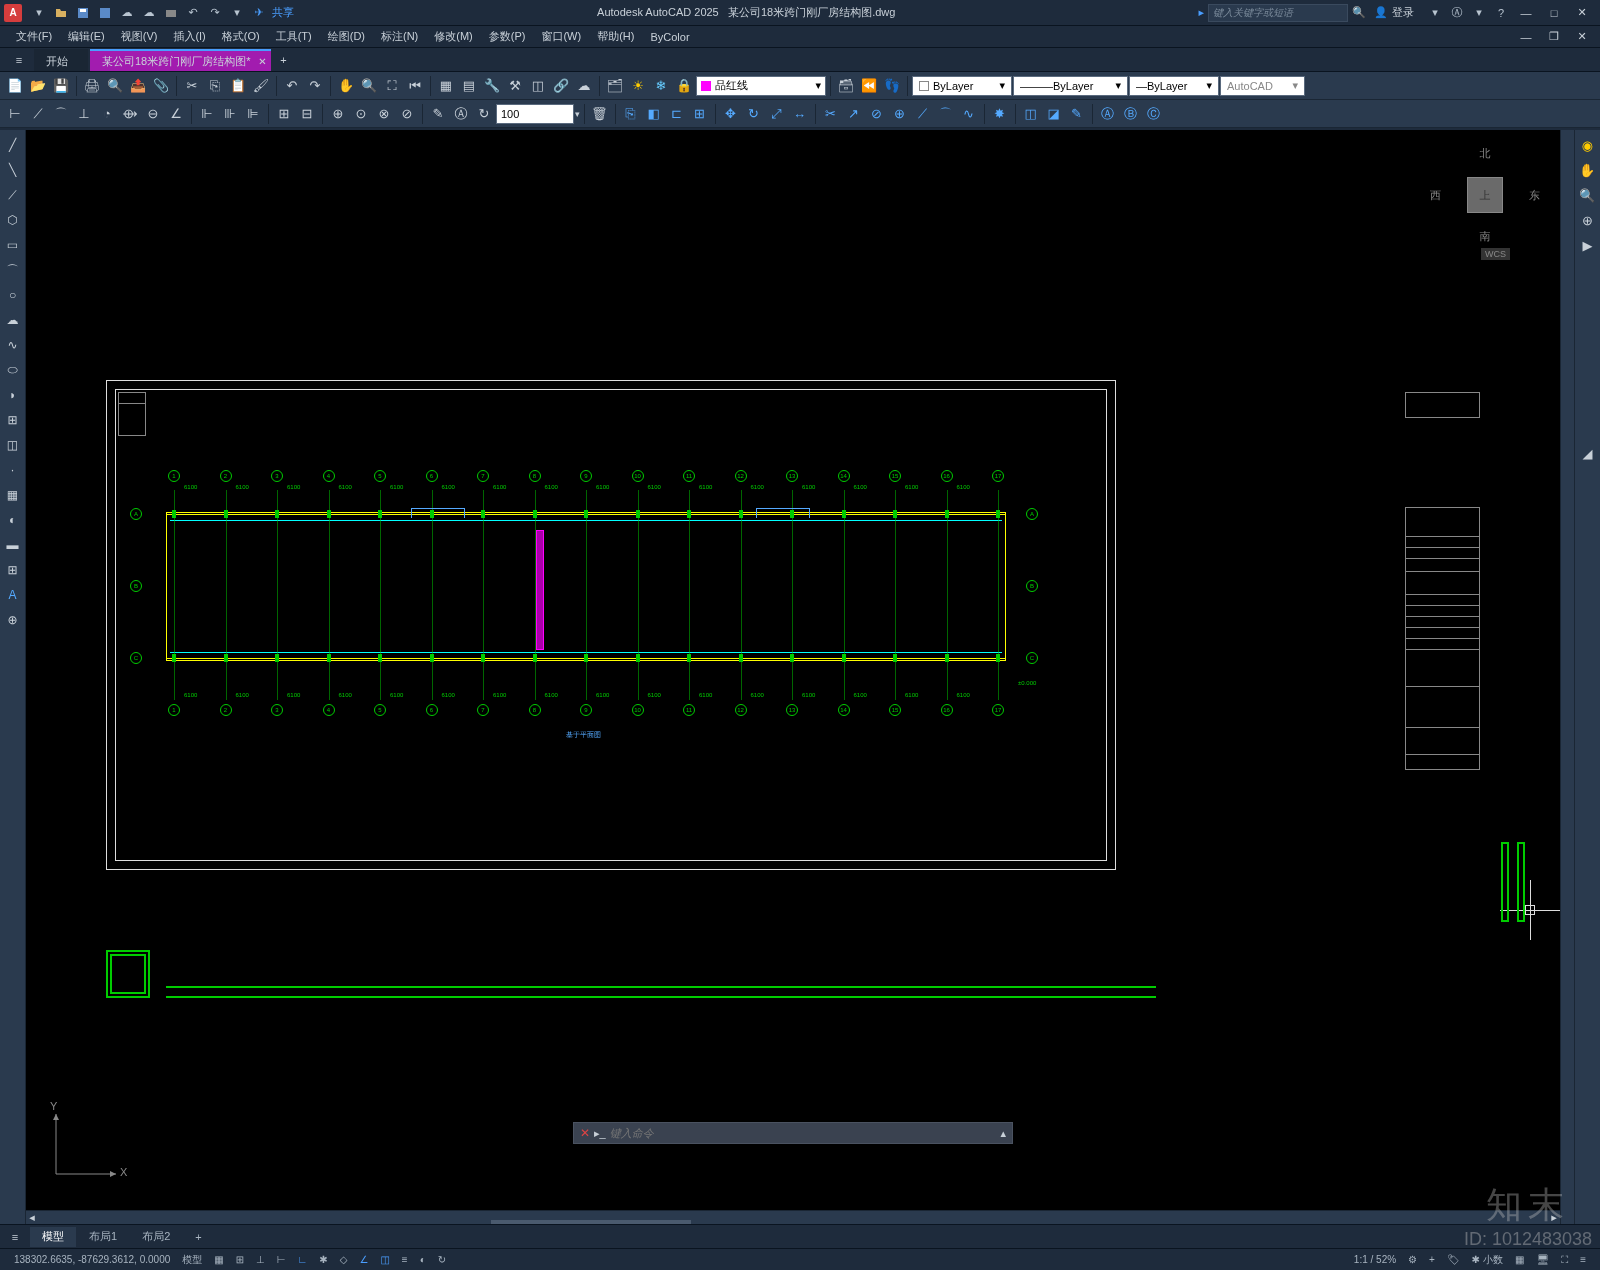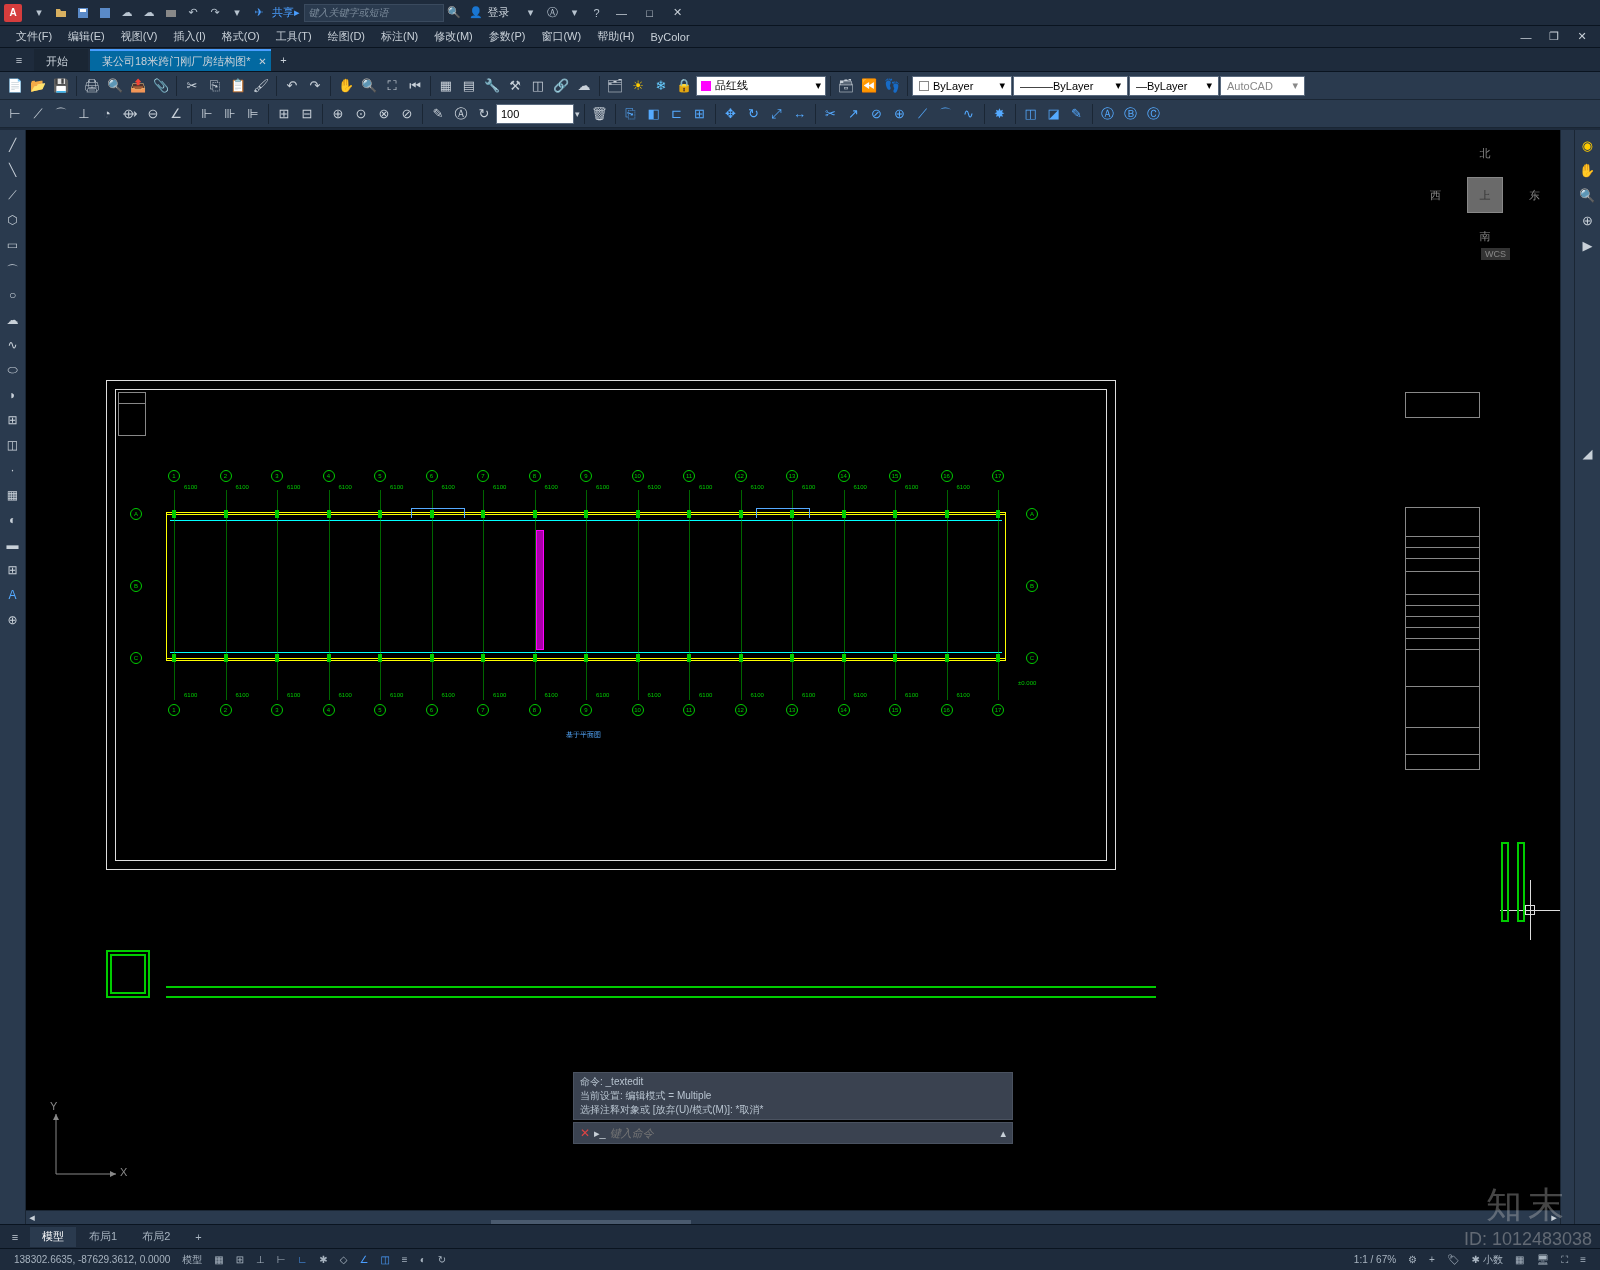--- a/index.html
+++ b/index.html
@@ -9,21 +9,21 @@
 .qat-btn{width:20px;height:20px;display:flex;align-items:center;justify-content:center;color:#b8c4d0;margin:0 1px;cursor:pointer}
 .title-text{flex:1;text-align:center;color:#c8d0d8;font-size:11px}
 .search-box{width:140px;height:18px;background:#2a3a4e;border:1px solid #3a4a5e;padding:0 4px;color:#7a8a9a;font-size:10px;font-style:italic;line-height:16px}
 .win-btn{width:28px;height:22px;display:flex;align-items:center;justify-content:center;cursor:pointer;color:#c8d0d8}
 .menubar{height:22px;background:#1e2b3c;display:flex;align-items:center;padding:0 8px;border-bottom:1px solid #0a1420}
 .menu-item{padding:3px 8px;cursor:pointer;color:#c8d0d8;font-size:11px}
 .min-btn{position:absolute;right:4px;display:flex}
 .doc-tabs{height:24px;background:#1e2b3c;display:flex;align-items:flex-end;padding-left:8px;border-bottom:1px solid #0a1420}
 .hamburger{width:22px;height:22px;display:flex;align-items:center;justify-content:center;cursor:pointer;margin-right:4px}
 .doc-tab{height:22px;padding:0 20px 0 12px;background:#1a2634;border-top:2px solid transparent;display:flex;align-items:center;cursor:pointer;position:relative;font-size:11px;margin-right:2px}
-.doc-tab.active{background:#0369a1;border-top-color:#4a9eff}
+.doc-tab.active{background:#a21caf;border-top-color:#4a9eff}
 .doc-tab .close{position:absolute;right:4px;font-size:10px}
 .doc-tab-plus{width:22px;height:22px;display:flex;align-items:center;justify-content:center;cursor:pointer}
 .toolbar-row{height:28px;background:#2a3a4e;display:flex;align-items:center;padding:0 4px;border-bottom:1px solid #1a2634;gap:1px}
 .tbtn{width:22px;height:22px;display:flex;align-items:center;justify-content:center;cursor:pointer;color:#c8d0d8;font-size:13px}
 .tsep{width:1px;height:20px;background:#1a2634;margin:0 3px}
 .tinput{height:20px;background:#fff;border:1px solid #5a6a7e;color:#000;padding:0 4px;font-size:11px}
 .layer-sel{width:130px;height:20px;background:#fff;border:1px solid #5a6a7e;display:flex;align-items:center;padding:0 4px;font-size:11px;color:#000}
 .layer-swatch{width:10px;height:10px;background:#ff00ff;margin-right:4px}
 .prop-sel{height:20px;background:#fff;border:1px solid #5a6a7e;display:flex;align-items:center;padding:0 6px;font-size:11px;color:#000;justify-content:center}
 .workspace{position:absolute;top:130px;left:0;right:0;bottom:46px;display:flex}
@@ -96,20 +96,23 @@
   <div class="qat-btn">
       <svg width="14" height="14">
         <rect x="2" y="4" width="10" height="7" fill="#888"></rect>
       </svg>
     </div>
   <div class="qat-btn">↶</div>
   <div class="qat-btn">↷</div>
   <div class="qat-btn">▾</div>
   <div class="qat-btn" style="color:#4a9eff">✈</div>
   <span style="color:#4a9eff;font-size:11px;margin-left:2px">共享</span>
+  <div class="title-text">
+    <span>Autodesk AutoCAD 2025</span>&nbsp;&nbsp;&nbsp;<span>某公司18米跨门刚厂房结构图.dwg</span>
+  </div>
   <span style="color:#4a9eff;margin-right:4px">▸</span>
   <div class="search-box">键入关键字或短语</div>
   <div class="qat-btn">🔍</div>
   <div class="qat-btn">👤</div>
   <span style="margin-right:10px">登录</span>
   <div class="qat-btn">▾</div>
   <div class="qat-btn">Ⓐ</div>
   <div class="qat-btn">▾</div>
   <div class="qat-btn">?</div>
   <div class="win-btn">—</div>
@@ -494,25 +497,20 @@
           <line x1="10" y1="70" x2="70" y2="70" stroke="#888" stroke-width="1"></line>
           <line x1="10" y1="70" x2="10" y2="10" stroke="#888" stroke-width="1"></line>
           <polygon points="70,70 64,67 64,73" fill="#888"></polygon>
           <polygon points="10,10 7,16 13,16" fill="#888"></polygon>
         </svg>
       <div class="ax" style="left:74px;top:62px">X</div>
       <div class="ax" style="left:4px;top:-4px">Y</div>
     </div>
 
     <div class="cmd-area">
-      <div class="cmd-history">
-        <div>命令:  _textedit</div>
-        <div>当前设置: 编辑模式 = Multiple</div>
-        <div>选择注释对象或 [放弃(U)/模式(M)]: *取消*</div>
-      </div>
       <div class="cmd-input">
         <span class="x">✕</span>
         <span style="margin-right:4px">▸_</span>
         <input placeholder="键入命令" style="">
         <span style="margin-left:4px">▴</span>
       </div>
     </div>
   </div>
 
   <div class="scrollbar-v"></div>
@@ -553,21 +551,21 @@
   <div class="status-item">⊢</div>
   <div class="status-item" style="color:#4a9eff">∟</div>
   <div class="status-item">✱</div>
   <div class="status-item">◇</div>
   <div class="status-item" style="color:#4a9eff">∠</div>
   <div class="status-item" style="color:#4a9eff">◫</div>
   <div class="status-item">≡</div>
   <div class="status-item">◐</div>
   <div class="status-item">↻</div>
   <div class="status-right">
-    <div class="status-item">1:1 / 67%</div>
+    <div class="status-item">1:1 / 52%</div>
     <div class="status-item">⚙</div>
     <div class="status-item">+</div>
     <div class="status-item">🏷</div>
     <div class="status-item">✱ <span>小数</span></div>
     <div class="status-item">▦</div>
     <div class="status-item">🖥</div>
     <div class="status-item">⛶</div>
     <div class="status-item">≡</div>
   </div>
 </div>

